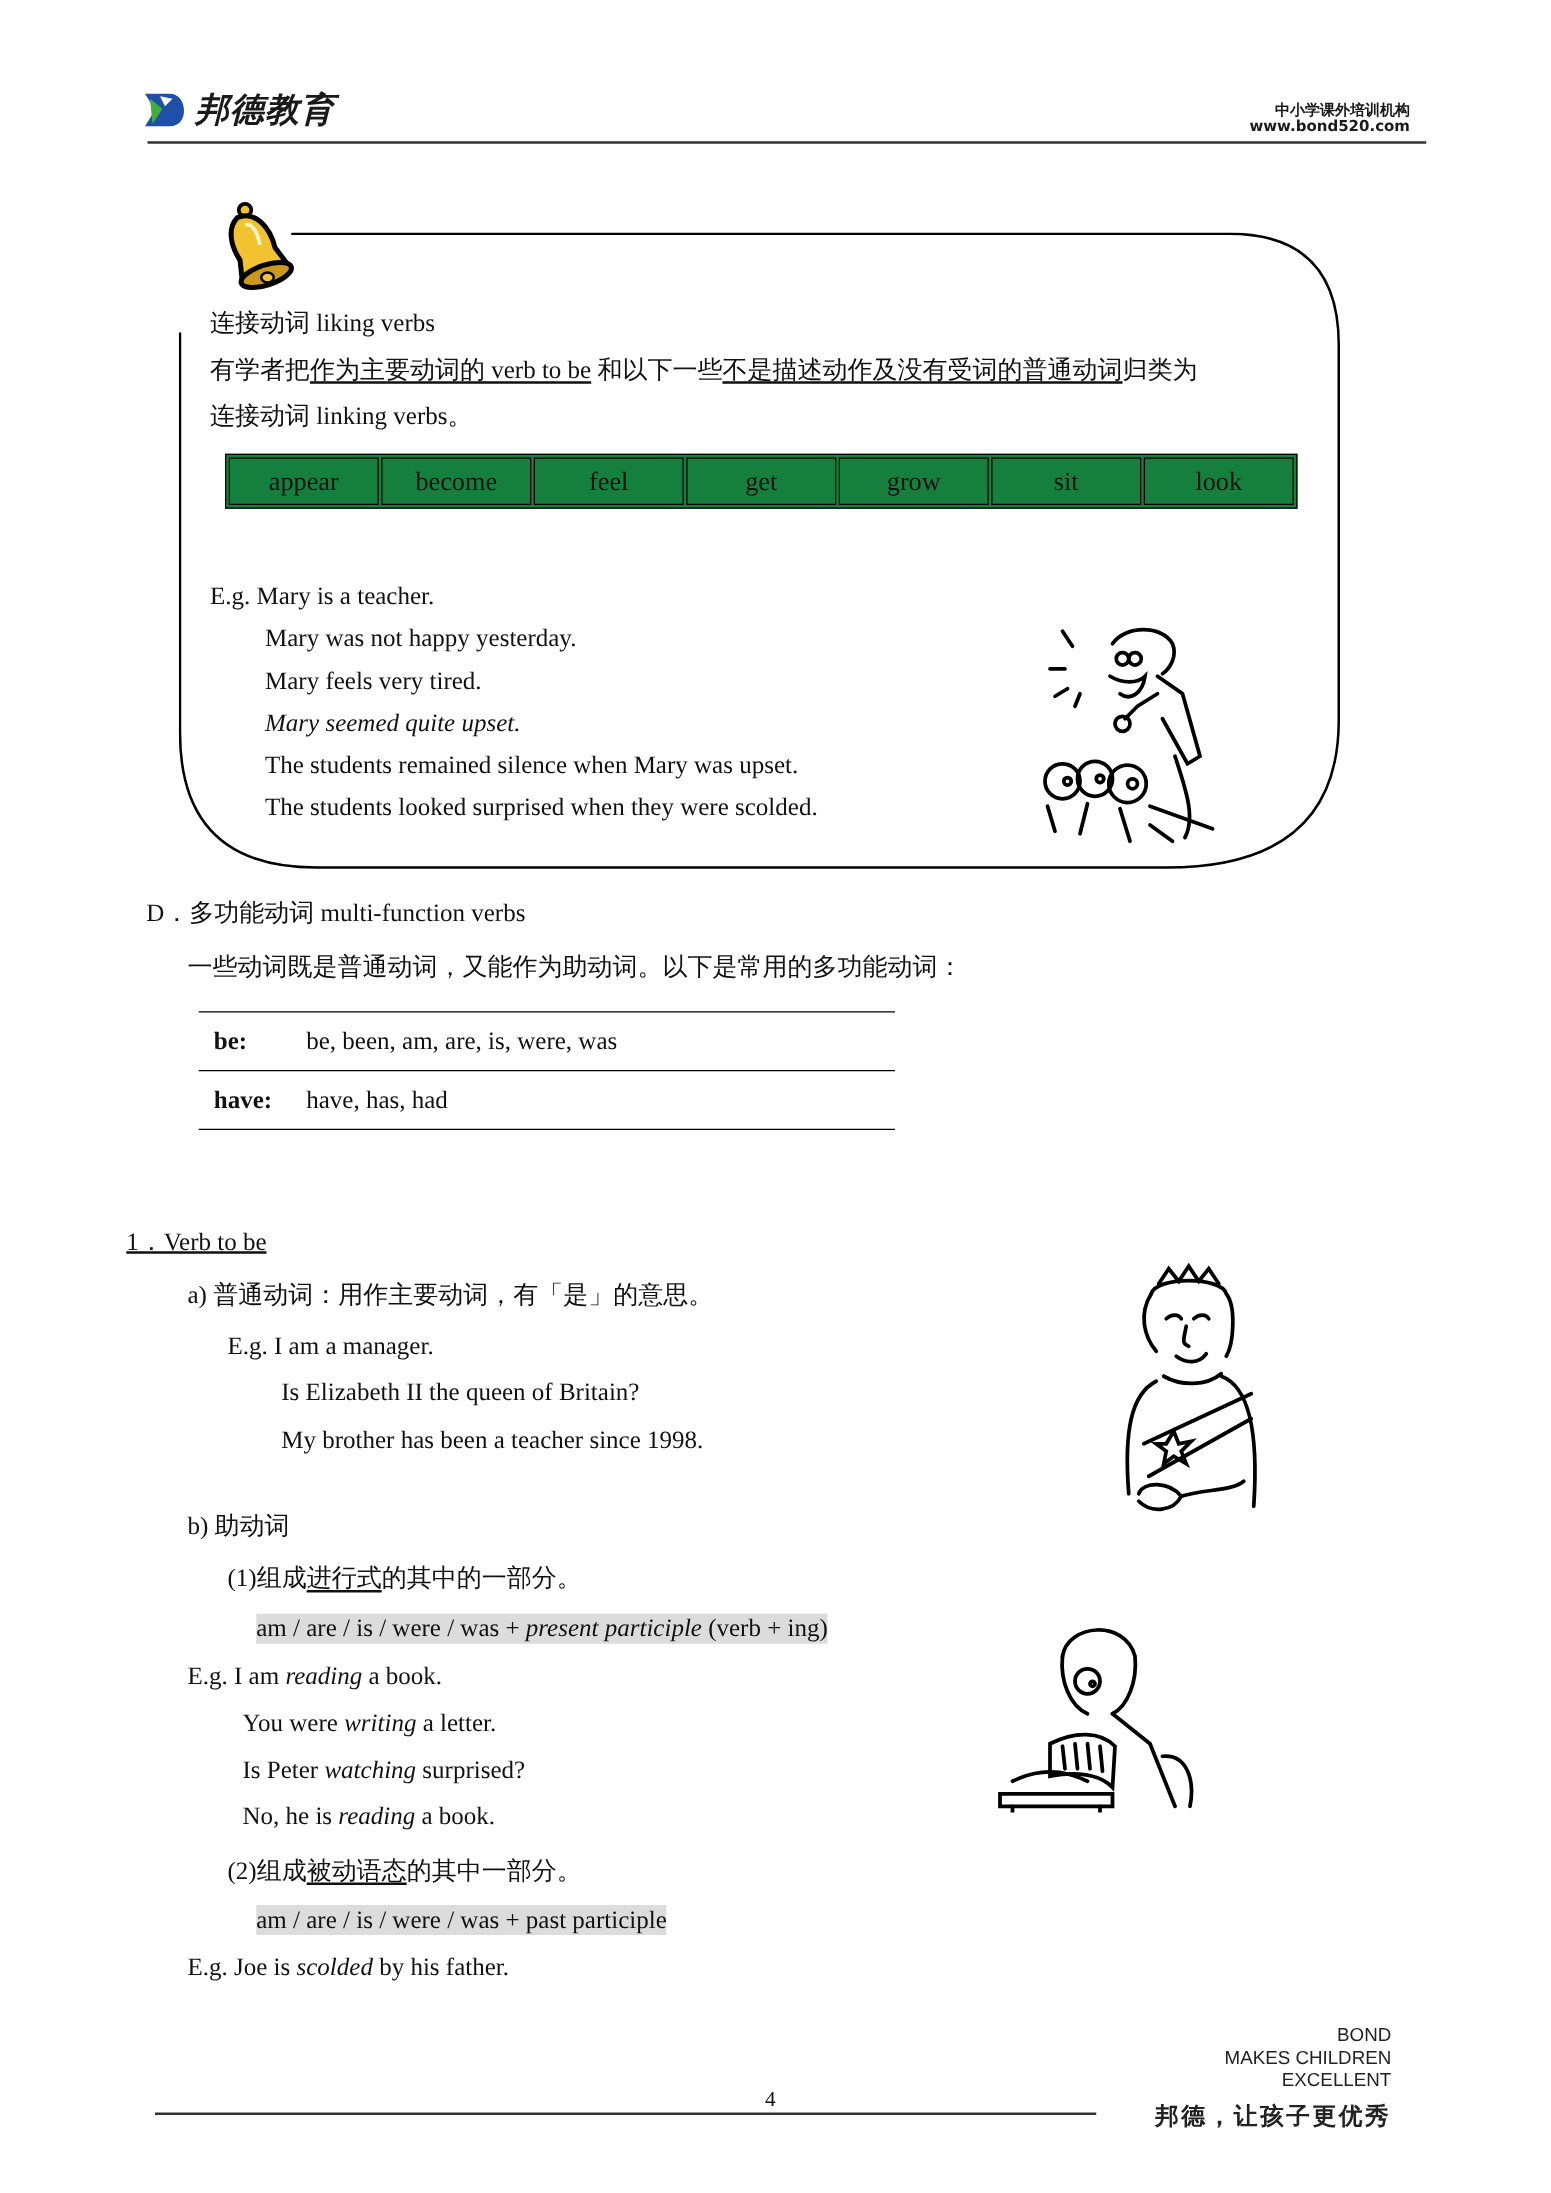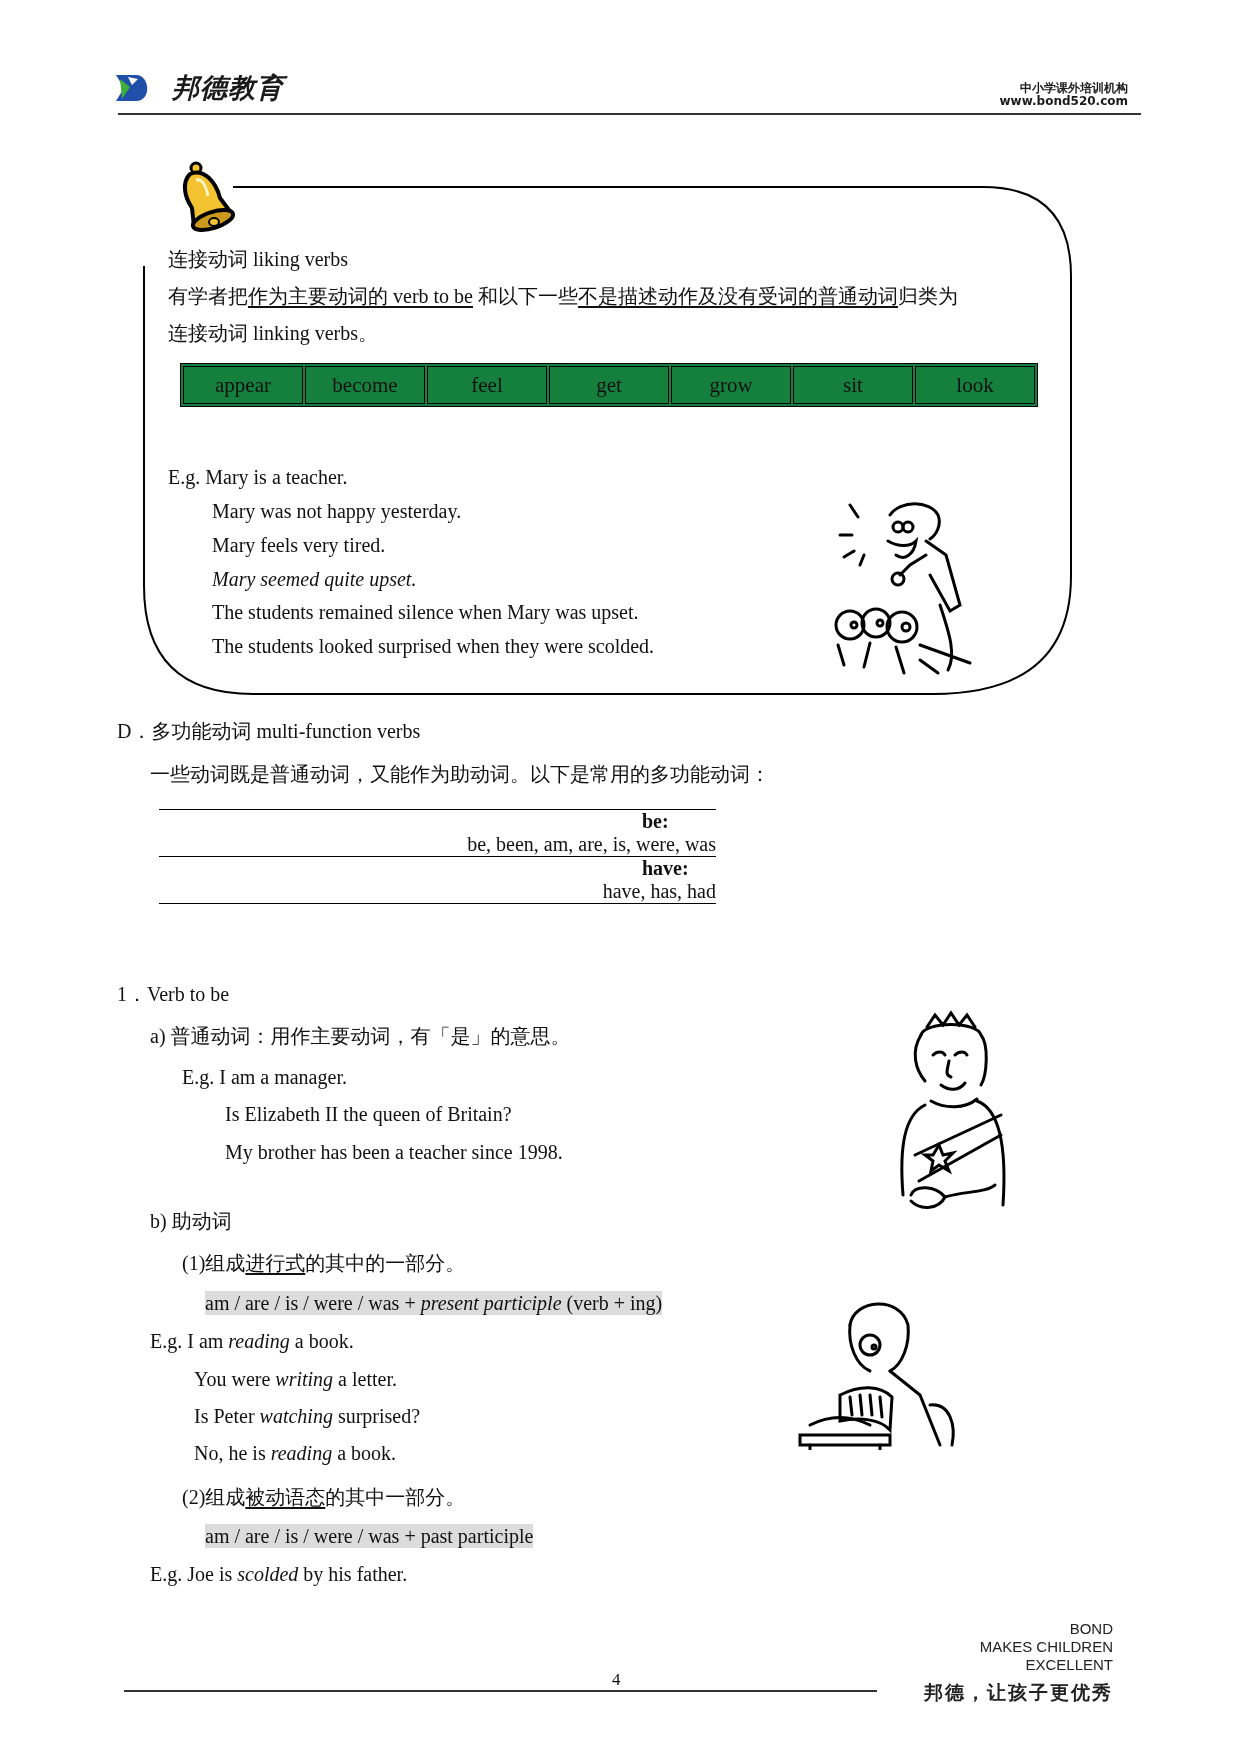--- a/index.html
+++ b/index.html
@@ -5,41 +5,41 @@
   html, body { margin: 0; padding: 0; background: #ffffff; }
   body { width: 1241px; height: 1754px; position: relative; overflow: hidden;
          font-family: "Liberation Serif", "DejaVu Serif", serif; color: #111; }
   .abs { position: absolute; }
   .txt { font-size: 20px; line-height: 24px; white-space: nowrap; }
 
   
   #logo { left: 114px; top: 70px; height: 36px; display: flex; align-items: center; }
   #logo svg { display: block; }
   #logo-text { font-family: "DejaVu Sans", sans-serif; font-weight: bold; font-style: italic;
-               font-size: 27px; letter-spacing: 1px; color: #1a1a1a; margin-left: 20px; }
+               font-size: 27px; letter-spacing: 1px; color: #1a1a1a; margin-left: 4px; }
   #header-right { right: 113px; top: 82px; text-align: right; font-family: "DejaVu Sans", sans-serif;
                   font-weight: bold; color: #1a1a1a; line-height: 13px; }
   #header-right .cn { font-size: 12px; }
   #header-right .url { font-size: 12px; }
   #header-line { left: 118px; top: 113px; width: 1023px; height: 2px; background: #333; }
 
   
   #box { left: 143px; top: 186px; width: 930px; height: 510px; }
   #bell { left: 176px; top: 160px; }
 
   
   #verb-table { left: 180px; top: 363px; border-collapse: separate; border-spacing: 2px;
                 border: 1px solid #000; background: #15803d; }
   #verb-table td { border: 1px solid #000; width: 118px; height: 36px; text-align: center;
                    font-size: 21px; padding: 0; }
   #verb-table tr + tr td { border-top-width: 2px; }
 
   
   #mf-table { left: 159px; top: 809px; width: 557px; }
-  .mf-row { height: 46px; border-top: 1px solid #000; display: flex; align-items: flex-end; flex-direction: column; }
+  .mf-row { height: 46px; border-top: 1px solid #000; display: flex; align-items: center; }
   .mf-row:last-child { border-bottom: 1px solid #000; }
   .mf-key { font-weight: bold; width: 74px; padding-left: 12px; font-size: 20px; }
   .mf-val { font-size: 20px; }
 
   .hl { background: #dcdcdc; padding: 1px 0; }
   .ul { text-decoration: underline; text-underline-offset: 3px; }
   i { font-style: italic; }
 
   
   #footer-line-left { left: 124px; top: 1690px; width: 753px; height: 2px; background: #333; }
@@ -139,21 +139,21 @@
   <div class="mf-row">
     <span class="mf-key">be:</span>
     <span class="mf-val">be, been, am, are, is, were, was</span>
   </div>
   <div class="mf-row">
     <span class="mf-key">have:</span>
     <span class="mf-val">have, has, had</span>
   </div>
 </div>
 
-<div class="abs txt" style="left:117px; top:982px;">1．Verb to be</div>
+<div class="abs txt" style="left:101px; top:982px;text-decoration:underline;">1．Verb to be</div>
 <div class="abs txt" style="left:150px; top:1024px;">a)  普通动词：用作主要动词，有「是」的意思。</div>
 <div class="abs txt" style="left:182px; top:1065px;">E.g. I am a manager.</div>
 <div class="abs txt" style="left:225px; top:1102px;">Is Elizabeth II the queen of Britain?</div>
 <div class="abs txt" style="left:225px; top:1140px;">My brother has been a teacher since 1998.</div>
 
 <svg class="illus" style="left:885px; top:1005px;" width="130" height="215" viewBox="0 0 130 215">
   <g fill="none" stroke="#000" stroke-width="3" stroke-linecap="round">
     <path d="M42 22 L50 10 L58 20 L66 8 L74 20 L82 10 L90 22"></path>
     <path d="M36 30 C40 16 92 16 96 30 C104 40 102 70 96 80"></path>
     <path d="M36 30 C26 46 30 64 40 76"></path>

